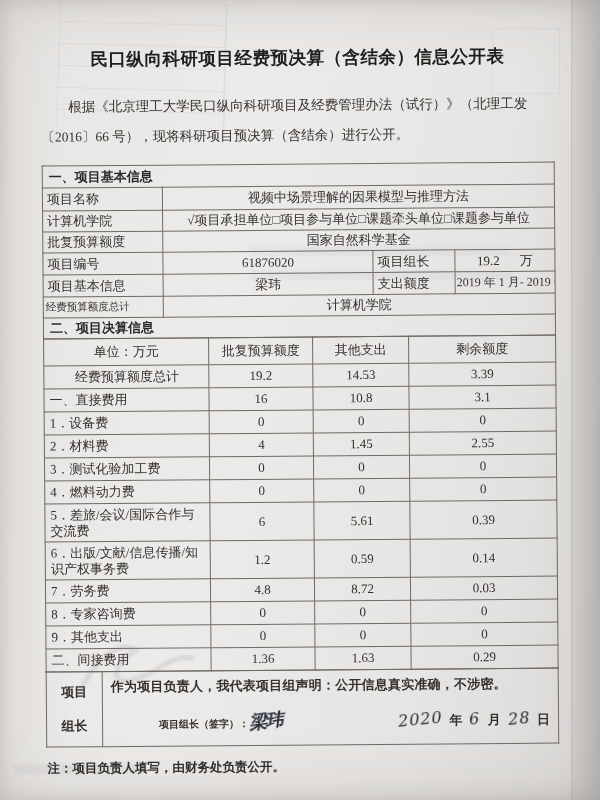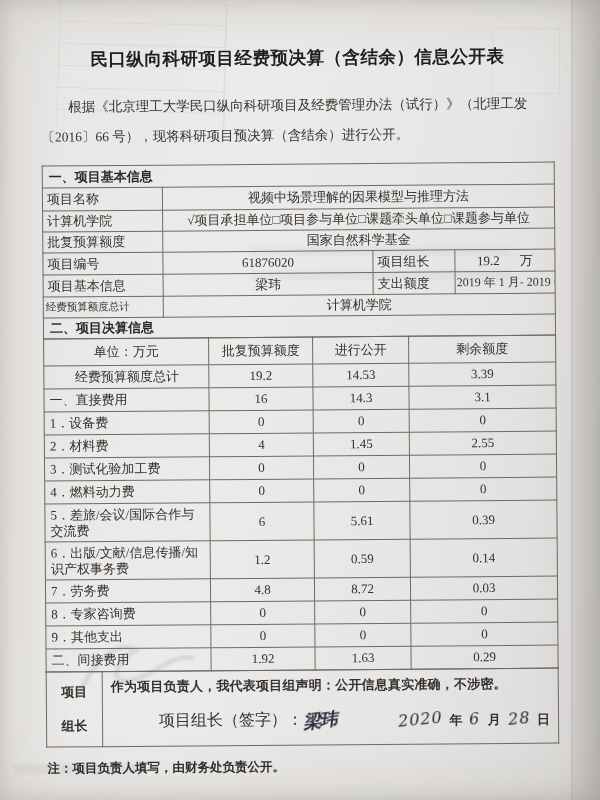--- a/index.html
+++ b/index.html
@@ -56,21 +56,21 @@
   .bt tr.first td.rowlbl{text-align:center;}
   .bt td.num{text-align:center;font-family:"Liberation Serif","DejaVu Serif",serif;}
   .bt tr.tall td{height:35px;}
   .bt tr.tall td.rowlbl{white-space:normal;line-height:16px;padding-top:1px;padding-bottom:1px;}
 
   .decl-left{width:56px;vertical-align:middle;}
   .decl-left .stack{display:flex;flex-direction:column;align-items:center;gap:16px;font-weight:600;font-family:Liberation Mono, monospace;}
   .decl-right{vertical-align:top;white-space:normal;padding:6px 6px 4px 8px;height:64px;}
   .statement{font-weight:600;font-size:13px;letter-spacing:.2px;}
   .sign-row{display:flex;align-items:flex-end;margin-top:12px;padding-left:48px;}
-  .sign-label{font-weight:400;font-size:16px;}
+  .sign-label{font-weight:700;font-size:10px;}
   .sig-hand{display:inline-block;margin-left:2px;font-size:18px;font-weight:700;color:#2b303d;
     transform:skewX(-14deg) rotate(-7deg) translateY(2px);letter-spacing:-2px;filter:blur(.2px);}
   .date-group{margin-left:auto;display:flex;align-items:baseline;gap:7px;padding-right:2px;font-size:13px;}
   .hand{display:inline-block;font-style:italic;font-size:16px;color:#2a2e3a;
     transform:rotate(-5deg);font-family:"DejaVu Serif",serif;letter-spacing:1px;filter:blur(.15px);}
   .unit-print{font-weight:600;}
 
   .note{margin-top:13px;font-size:12.5px;font-weight:600;color:#302e2c;padding-left:1px;}
 </style>
 </head>
@@ -147,33 +147,33 @@
       <colgroup>
           <col style="width:165px">
           <col style="width:104px">
           <col style="width:96px">
           <col>
         </colgroup>
       <tbody>
           <tr>
         <th>单位：万元</th>
         <th>批复预算额度</th>
-        <th>进行公开</th>
+        <th>其他支出</th>
         <th>剩余额度</th>
       </tr>
       <tr class="first" style="height:23px;">
         <td class="rowlbl">经费预算额度总计</td>
         <td class="num">19.2</td>
         <td class="num">14.53</td>
         <td class="num">3.39</td>
       </tr>
       <tr>
         <td class="rowlbl">一、直接费用</td>
         <td class="num">16</td>
-        <td class="num">14.3</td>
+        <td class="num">10.8</td>
         <td class="num">3.1</td>
       </tr>
       <tr>
         <td class="rowlbl">1．设备费</td>
         <td class="num">0</td>
         <td class="num">0</td>
         <td class="num">0</td>
       </tr>
       <tr>
         <td class="rowlbl">2．材料费</td>
@@ -218,21 +218,21 @@
         <td class="num">0</td>
       </tr>
       <tr>
         <td class="rowlbl">9．其他支出</td>
         <td class="num">0</td>
         <td class="num">0</td>
         <td class="num">0</td>
       </tr>
       <tr>
         <td class="rowlbl">二、间接费用</td>
-        <td class="num">1.92</td>
+        <td class="num">1.36</td>
         <td class="num">1.63</td>
         <td class="num">0.29</td>
       </tr>
     </tbody>
       </table>
 
     <table class="tbl dt">
       <colgroup>
           <col style="width:56px">
           <col>

